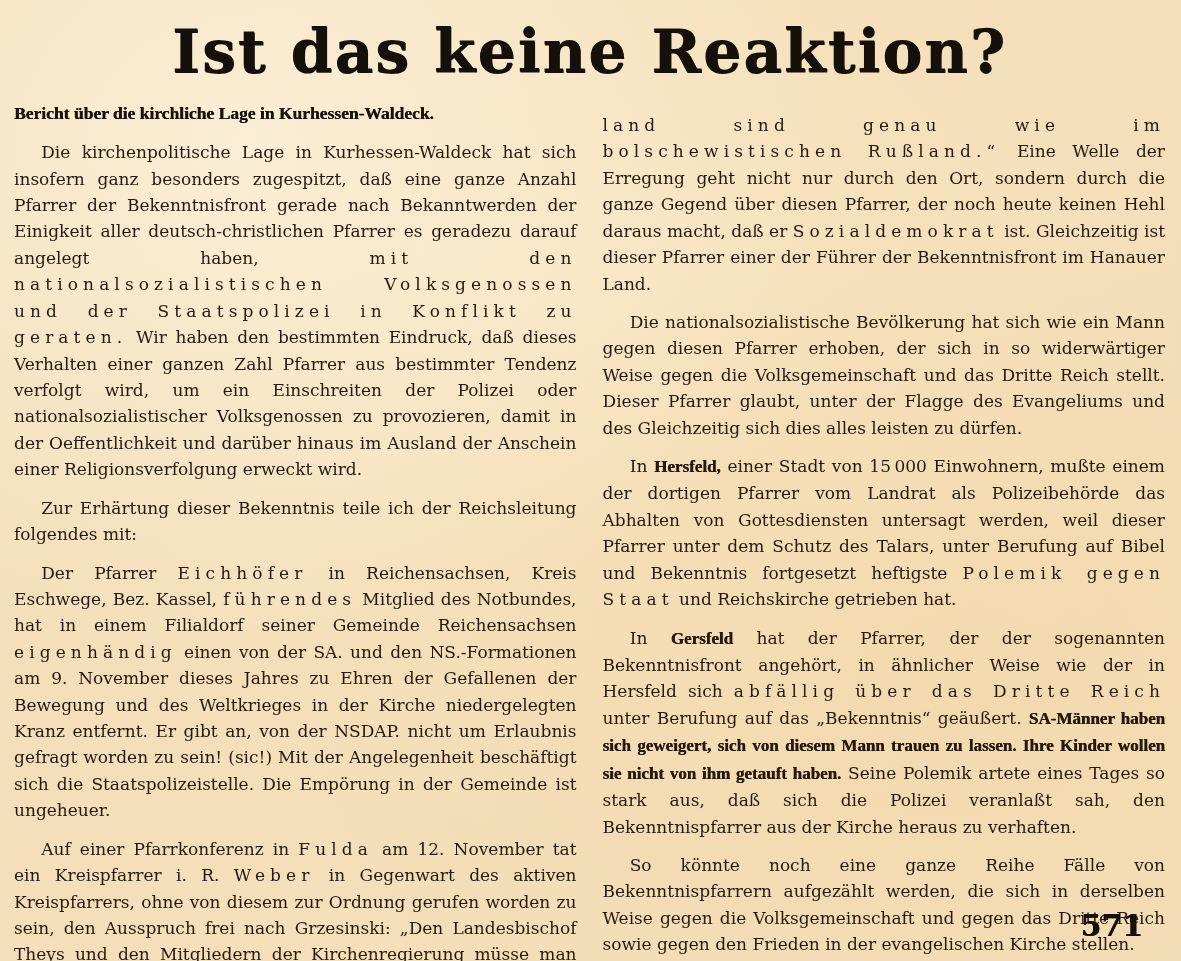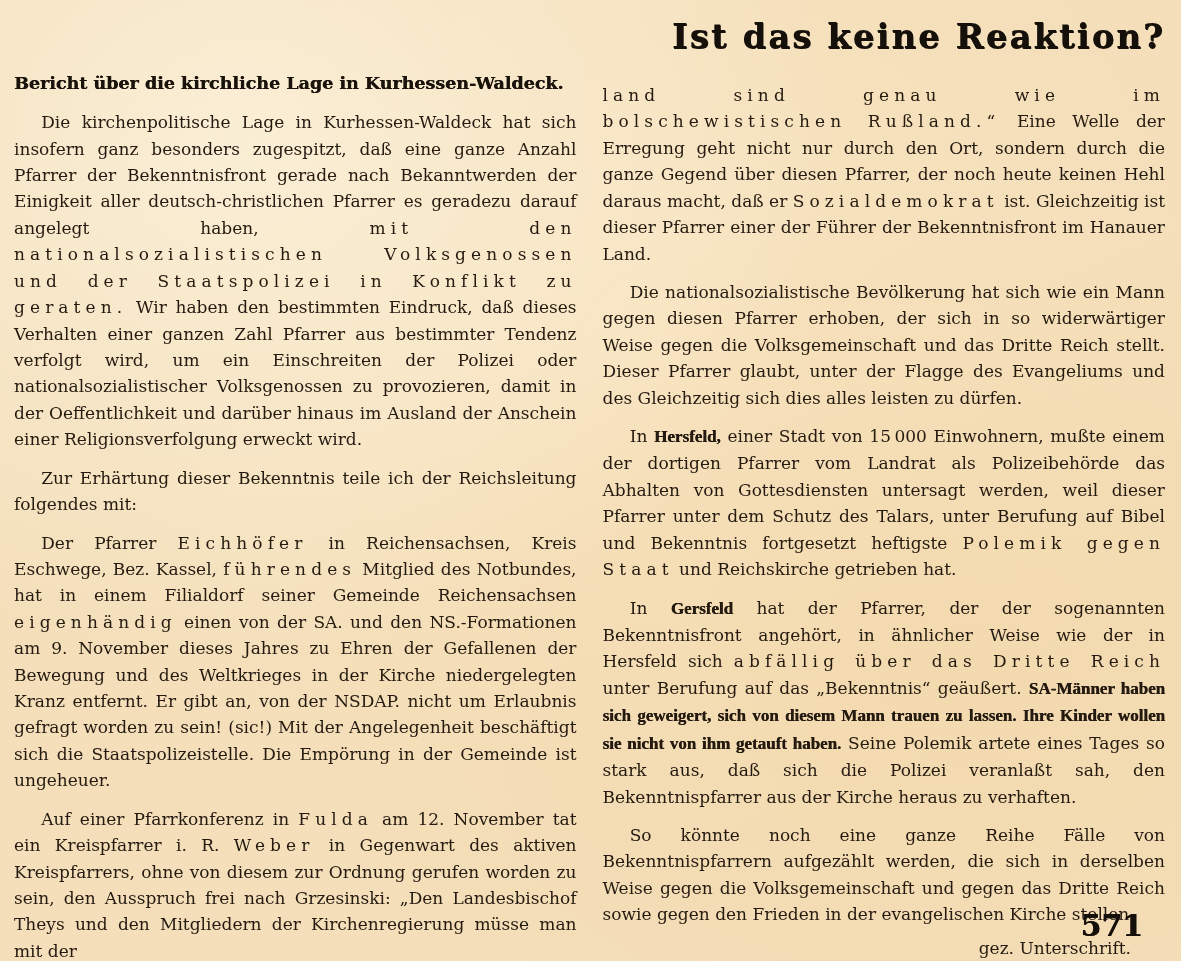--- a/index.html
+++ b/index.html
@@ -8,29 +8,29 @@
     background:
       radial-gradient(ellipse at 20% 15%, rgba(255,250,235,.55) 0%, rgba(255,250,235,0) 45%),
       radial-gradient(ellipse at 80% 70%, rgba(240,205,150,.35) 0%, rgba(240,205,150,0) 50%),
       radial-gradient(ellipse at 55% 35%, rgba(250,230,195,.6) 0%, rgba(250,230,195,0) 60%),
       #f4dfba;
     font-family:"DejaVu Serif","Liberation Serif",serif;
     color:#241a10;
   }
   .page{padding:6px 16px 0 14px;position:relative;height:955px;box-sizing:border-box;}
   .title{
-    text-align:right;margin:10px 0 14px 0;
-    font-size:34px;font-weight:800;color:#15100a;
+    text-align:center;margin:10px 0 14px 0;
+    font-size:60px;font-weight:800;color:#15100a;
     letter-spacing:2px;
     text-shadow:.6px .6px 0 #15100a;
   }
   .columns{display:flex;gap:26px;}
   .col{width:563px;box-sizing:border-box;text-align:justify;font-size:17px;line-height:1.555;}
   h2.subhead{font-size:17.5px;font-weight:800;margin:0 0 4px 0;color:#1a130b;text-align:left;
-    text-shadow:.4px 0 0 #1a130b;}
+    text-shadow:.4px 0 0 #1a130b;font-family:Liberation Serif, serif;}
   h2.mid{margin-top:16px;}
   p.para{margin:12px 0 7px 0;}
   p.indent{text-indent:1.6em;}
   p.gap{margin-top:12px;}
   .spaced{letter-spacing:.30em;}
   .bold{font-weight:800;text-shadow:.4px 0 0 #241a10;font-family:Liberation Serif, serif;}
   .signature{text-align:right;margin:2px 34px 6px 0;font-size:17px;}
   .page-number{
     position:absolute;right:38px;bottom:12px;
     font-size:30px;font-weight:800;color:#15100a;text-shadow:.6px .4px 0 #15100a;

